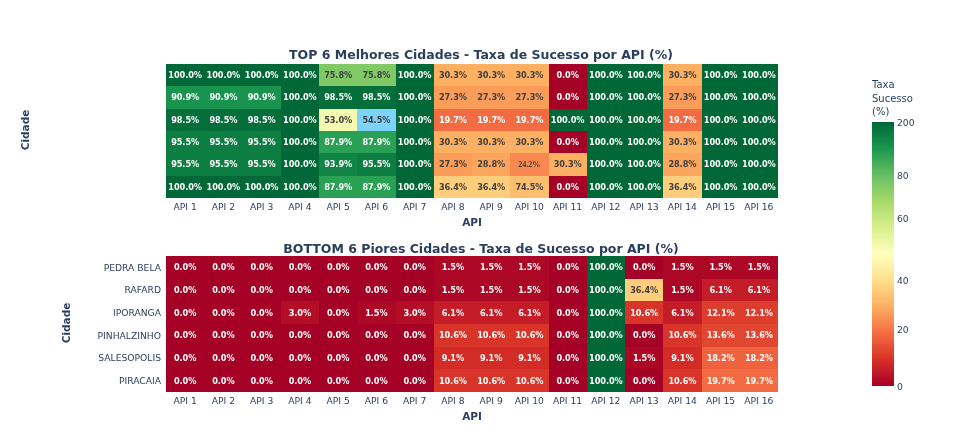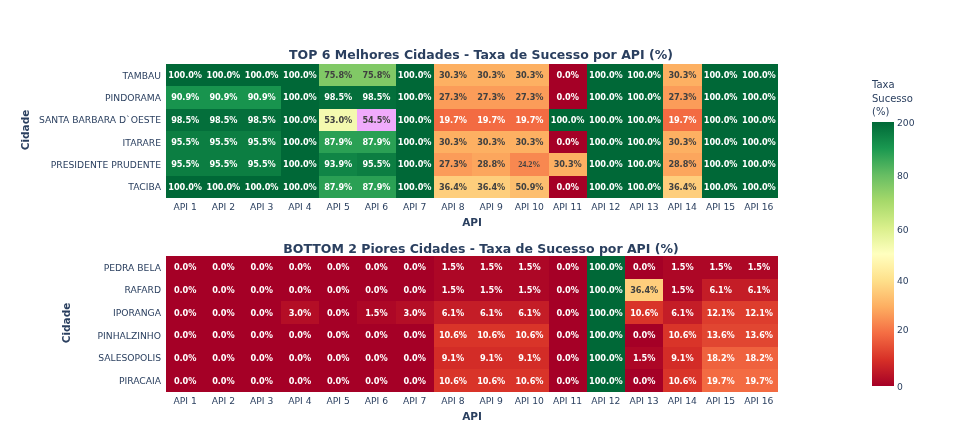--- a/index.html
+++ b/index.html
@@ -158,21 +158,21 @@
     white-space: nowrap;
   }
 </style>
 </head>
 <body>
 
 <div id="stage">
 
 
   <div class="sub-title top">TOP 6 Melhores Cidades - Taxa de Sucesso por API (%)</div>
-  <div class="sub-title bottom">BOTTOM 2 Piores Cidades - Taxa de Sucesso por API (%)</div>
+  <div class="sub-title bottom">BOTTOM 6 Piores Cidades - Taxa de Sucesso por API (%)</div>
 
   <div class="panel" id="panel-top" style="left:166px; top:64px; width:612px; height:134px;">
     <div class="grid" id="grid-top" style="grid-template-columns: repeat(16, 38.25px); grid-template-rows: repeat(6, 22.3333px); width: 612px; height: 134px;">
         <div class="cell" style="background: rgb(0, 104, 55); color: rgb(255, 255, 255);">100.0%</div>
         <div class="cell" style="background: rgb(0, 104, 55); color: rgb(255, 255, 255);">100.0%</div>
         <div class="cell" style="background: rgb(0, 104, 55); color: rgb(255, 255, 255);">100.0%</div>
         <div class="cell" style="background: rgb(0, 104, 55); color: rgb(255, 255, 255);">100.0%</div>
         <div class="cell" style="background: rgb(129, 201, 102); color: rgb(64, 64, 64);">75.8%</div>
         <div class="cell" style="background: rgb(129, 201, 102); color: rgb(64, 64, 64);">75.8%</div>
         <div class="cell" style="background: rgb(0, 104, 55); color: rgb(255, 255, 255);">100.0%</div>
@@ -199,21 +199,21 @@
         <div class="cell" style="background: rgb(0, 104, 55); color: rgb(255, 255, 255);">100.0%</div>
         <div class="cell" style="background: rgb(0, 104, 55); color: rgb(255, 255, 255);">100.0%</div>
         <div class="cell" style="background: rgb(251, 156, 89); color: rgb(64, 64, 64);">27.3%</div>
         <div class="cell" style="background: rgb(0, 104, 55); color: rgb(255, 255, 255);">100.0%</div>
         <div class="cell" style="background: rgb(0, 104, 55); color: rgb(255, 255, 255);">100.0%</div>
         <div class="cell" style="background: rgb(4, 111, 59); color: rgb(255, 255, 255);">98.5%</div>
         <div class="cell" style="background: rgb(4, 111, 59); color: rgb(255, 255, 255);">98.5%</div>
         <div class="cell" style="background: rgb(4, 111, 59); color: rgb(255, 255, 255);">98.5%</div>
         <div class="cell" style="background: rgb(0, 104, 55); color: rgb(255, 255, 255);">100.0%</div>
         <div class="cell" style="background: rgb(244, 250, 175); color: rgb(64, 64, 64);">53.0%</div>
-        <div class="cell" style="background: #f0abfc; color: rgb(64, 64, 64);">54.5%</div>
+        <div class="cell" style="background: #7dd3fc; color: rgb(64, 64, 64);">54.5%</div>
         <div class="cell" style="background: rgb(0, 104, 55); color: rgb(255, 255, 255);">100.0%</div>
         <div class="cell" style="background: rgb(243, 107, 66); color: rgb(255, 255, 255);">19.7%</div>
         <div class="cell" style="background: rgb(243, 107, 66); color: rgb(255, 255, 255);">19.7%</div>
         <div class="cell" style="background: rgb(243, 107, 66); color: rgb(255, 255, 255);">19.7%</div>
         <div class="cell" style="background: rgb(0, 104, 55); color: rgb(255, 255, 255);">100.0%</div>
         <div class="cell" style="background: rgb(0, 104, 55); color: rgb(255, 255, 255);">100.0%</div>
         <div class="cell" style="background: rgb(0, 104, 55); color: rgb(255, 255, 255);">100.0%</div>
         <div class="cell" style="background: rgb(243, 107, 66); color: rgb(255, 255, 255);">19.7%</div>
         <div class="cell" style="background: rgb(0, 104, 55); color: rgb(255, 255, 255);">100.0%</div>
         <div class="cell" style="background: rgb(0, 104, 55); color: rgb(255, 255, 255);">100.0%</div>
@@ -251,37 +251,29 @@
         <div class="cell" style="background: rgb(0, 104, 55); color: rgb(255, 255, 255);">100.0%</div>
         <div class="cell" style="background: rgb(0, 104, 55); color: rgb(255, 255, 255);">100.0%</div>
         <div class="cell" style="background: rgb(0, 104, 55); color: rgb(255, 255, 255);">100.0%</div>
         <div class="cell" style="background: rgb(0, 104, 55); color: rgb(255, 255, 255);">100.0%</div>
         <div class="cell" style="background: rgb(0, 104, 55); color: rgb(255, 255, 255);">100.0%</div>
         <div class="cell" style="background: rgb(42, 160, 84); color: rgb(255, 255, 255);">87.9%</div>
         <div class="cell" style="background: rgb(42, 160, 84); color: rgb(255, 255, 255);">87.9%</div>
         <div class="cell" style="background: rgb(0, 104, 55); color: rgb(255, 255, 255);">100.0%</div>
         <div class="cell" style="background: rgb(254, 206, 124); color: rgb(64, 64, 64);">36.4%</div>
         <div class="cell" style="background: rgb(254, 206, 124); color: rgb(64, 64, 64);">36.4%</div>
-        <div class="cell" style="background: rgb(253, 190, 111); color: rgb(64, 64, 64);">50.9%</div>
+        <div class="cell" style="background: rgb(253, 190, 111); color: rgb(64, 64, 64);">74.5%</div>
         <div class="cell" style="background: rgb(165, 0, 38); color: rgb(255, 255, 255);">0.0%</div>
         <div class="cell" style="background: rgb(0, 104, 55); color: rgb(255, 255, 255);">100.0%</div>
         <div class="cell" style="background: rgb(0, 104, 55); color: rgb(255, 255, 255);">100.0%</div>
         <div class="cell" style="background: rgb(254, 206, 124); color: rgb(64, 64, 64);">36.4%</div>
         <div class="cell" style="background: rgb(0, 104, 55); color: rgb(255, 255, 255);">100.0%</div>
         <div class="cell" style="background: rgb(0, 104, 55); color: rgb(255, 255, 255);">100.0%</div>
       </div>
   </div>
-  <div class="ylabels" id="ylabels-top" style="left:0px; top:64px; width:166px; height:134px;">
-      <div class="ylabel" style="top: 0px; height: 22.3333px; width: 166px;">TAMBAU</div>
-      <div class="ylabel" style="top: 22.3333px; height: 22.3333px; width: 166px;">PINDORAMA</div>
-      <div class="ylabel" style="top: 44.6667px; height: 22.3333px; width: 166px;">SANTA BARBARA D`OESTE</div>
-      <div class="ylabel" style="top: 67px; height: 22.3333px; width: 166px;">ITARARE</div>
-      <div class="ylabel" style="top: 89.3333px; height: 22.3333px; width: 166px;">PRESIDENTE PRUDENTE</div>
-      <div class="ylabel" style="top: 111.667px; height: 22.3333px; width: 166px;">TACIBA</div>
-    </div>
   <div class="xlabels" id="xlabels-top" style="left: 166px; top: 201px; width: 612px; grid-template-columns: repeat(16, 38.25px);">
       <div class="xlabel">API 1</div>
       <div class="xlabel">API 2</div>
       <div class="xlabel">API 3</div>
       <div class="xlabel">API 4</div>
       <div class="xlabel">API 5</div>
       <div class="xlabel">API 6</div>
       <div class="xlabel">API 7</div>
       <div class="xlabel">API 8</div>
       <div class="xlabel">API 9</div>
@@ -425,19 +417,19 @@
   <div class="axis-title-y" style="left:36px; top:317px; width:60px; text-align:center;">Cidade</div>
   <div class="axis-title-x" style="left:166px; top:410px; width:612px;">API</div>
 
   <div class="cb-title">Taxa
 Sucesso
 (%)</div>
   <div class="cb-bar" style="background: linear-gradient(to top, rgb(165, 0, 38) 0%, rgb(190, 24, 39) 5%, rgb(215, 48, 39) 10%, rgb(230, 79, 53) 15%, rgb(244, 109, 67) 20%, rgb(249, 142, 82) 25%, rgb(253, 174, 97) 30%, rgb(254, 199, 118) 35%, rgb(254, 224, 139) 40%, rgb(255, 240, 165) 45%, rgb(255, 255, 191) 50%, rgb(236, 247, 165) 55%, rgb(217, 239, 139) 60%, rgb(191, 228, 122) 65%, rgb(166, 217, 106) 70%, rgb(134, 203, 103) 75%, rgb(102, 189, 99) 80%, rgb(64, 171, 90) 85%, rgb(26, 152, 80) 90%, rgb(13, 128, 68) 95%, rgb(0, 104, 55) 100%);"></div>
   <div class="cb-ticks" id="cb-ticks">
       <div class="cb-tick" style="top: 0px;">200</div>
       <div class="cb-tick" style="top: 52.8px;">80</div>
-      <div class="cb-tick" style="top: 107px;">60</div>
+      <div class="cb-tick" style="top: 96px;">60</div>
       <div class="cb-tick" style="top: 158.4px;">40</div>
       <div class="cb-tick" style="top: 207px;">20</div>
       <div class="cb-tick" style="top: 264px;">0</div>
     </div>
 
 </div>
 
 </body></html>

